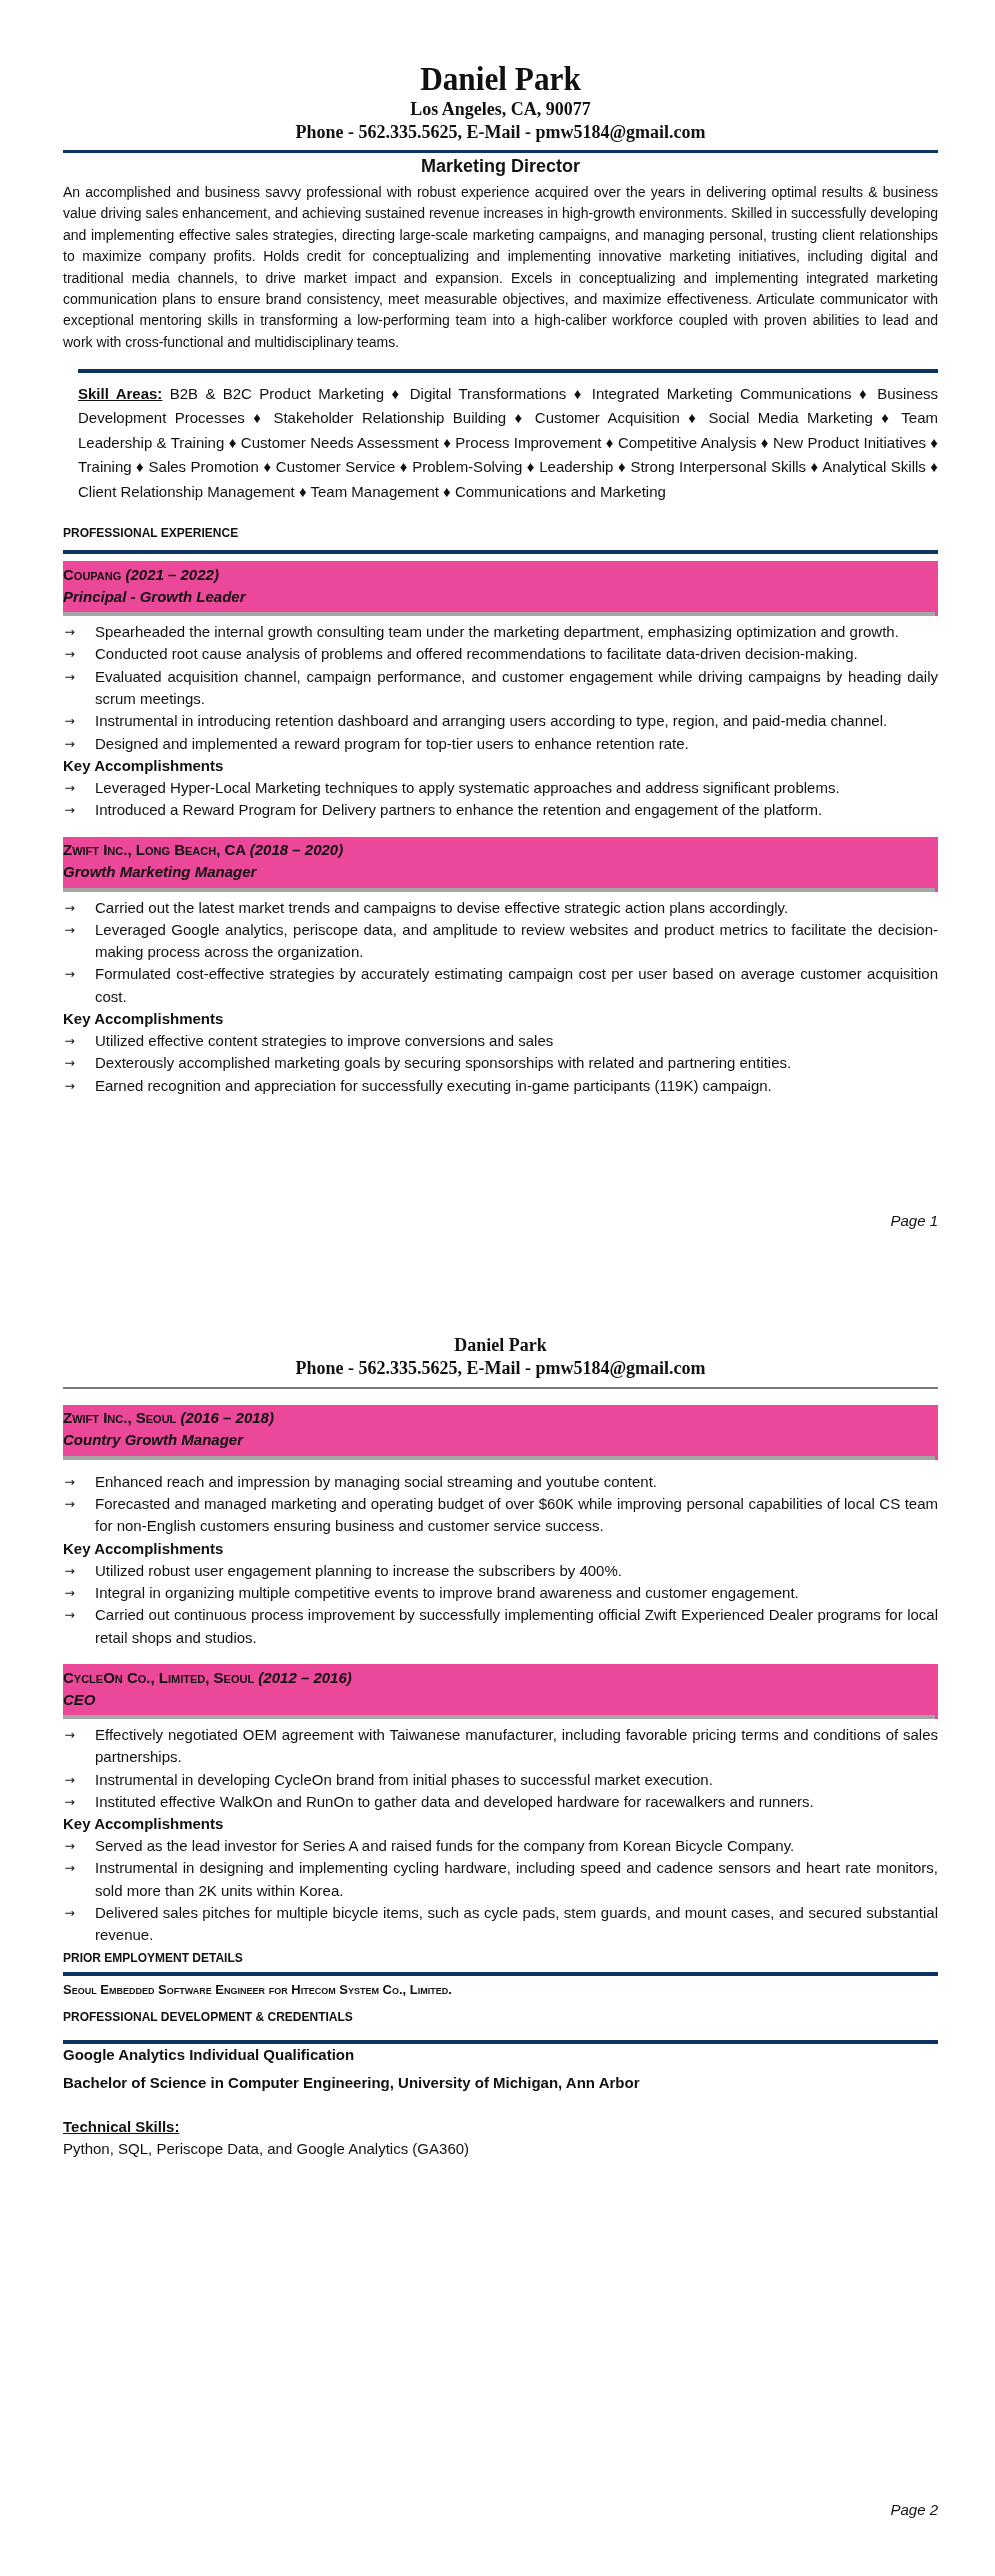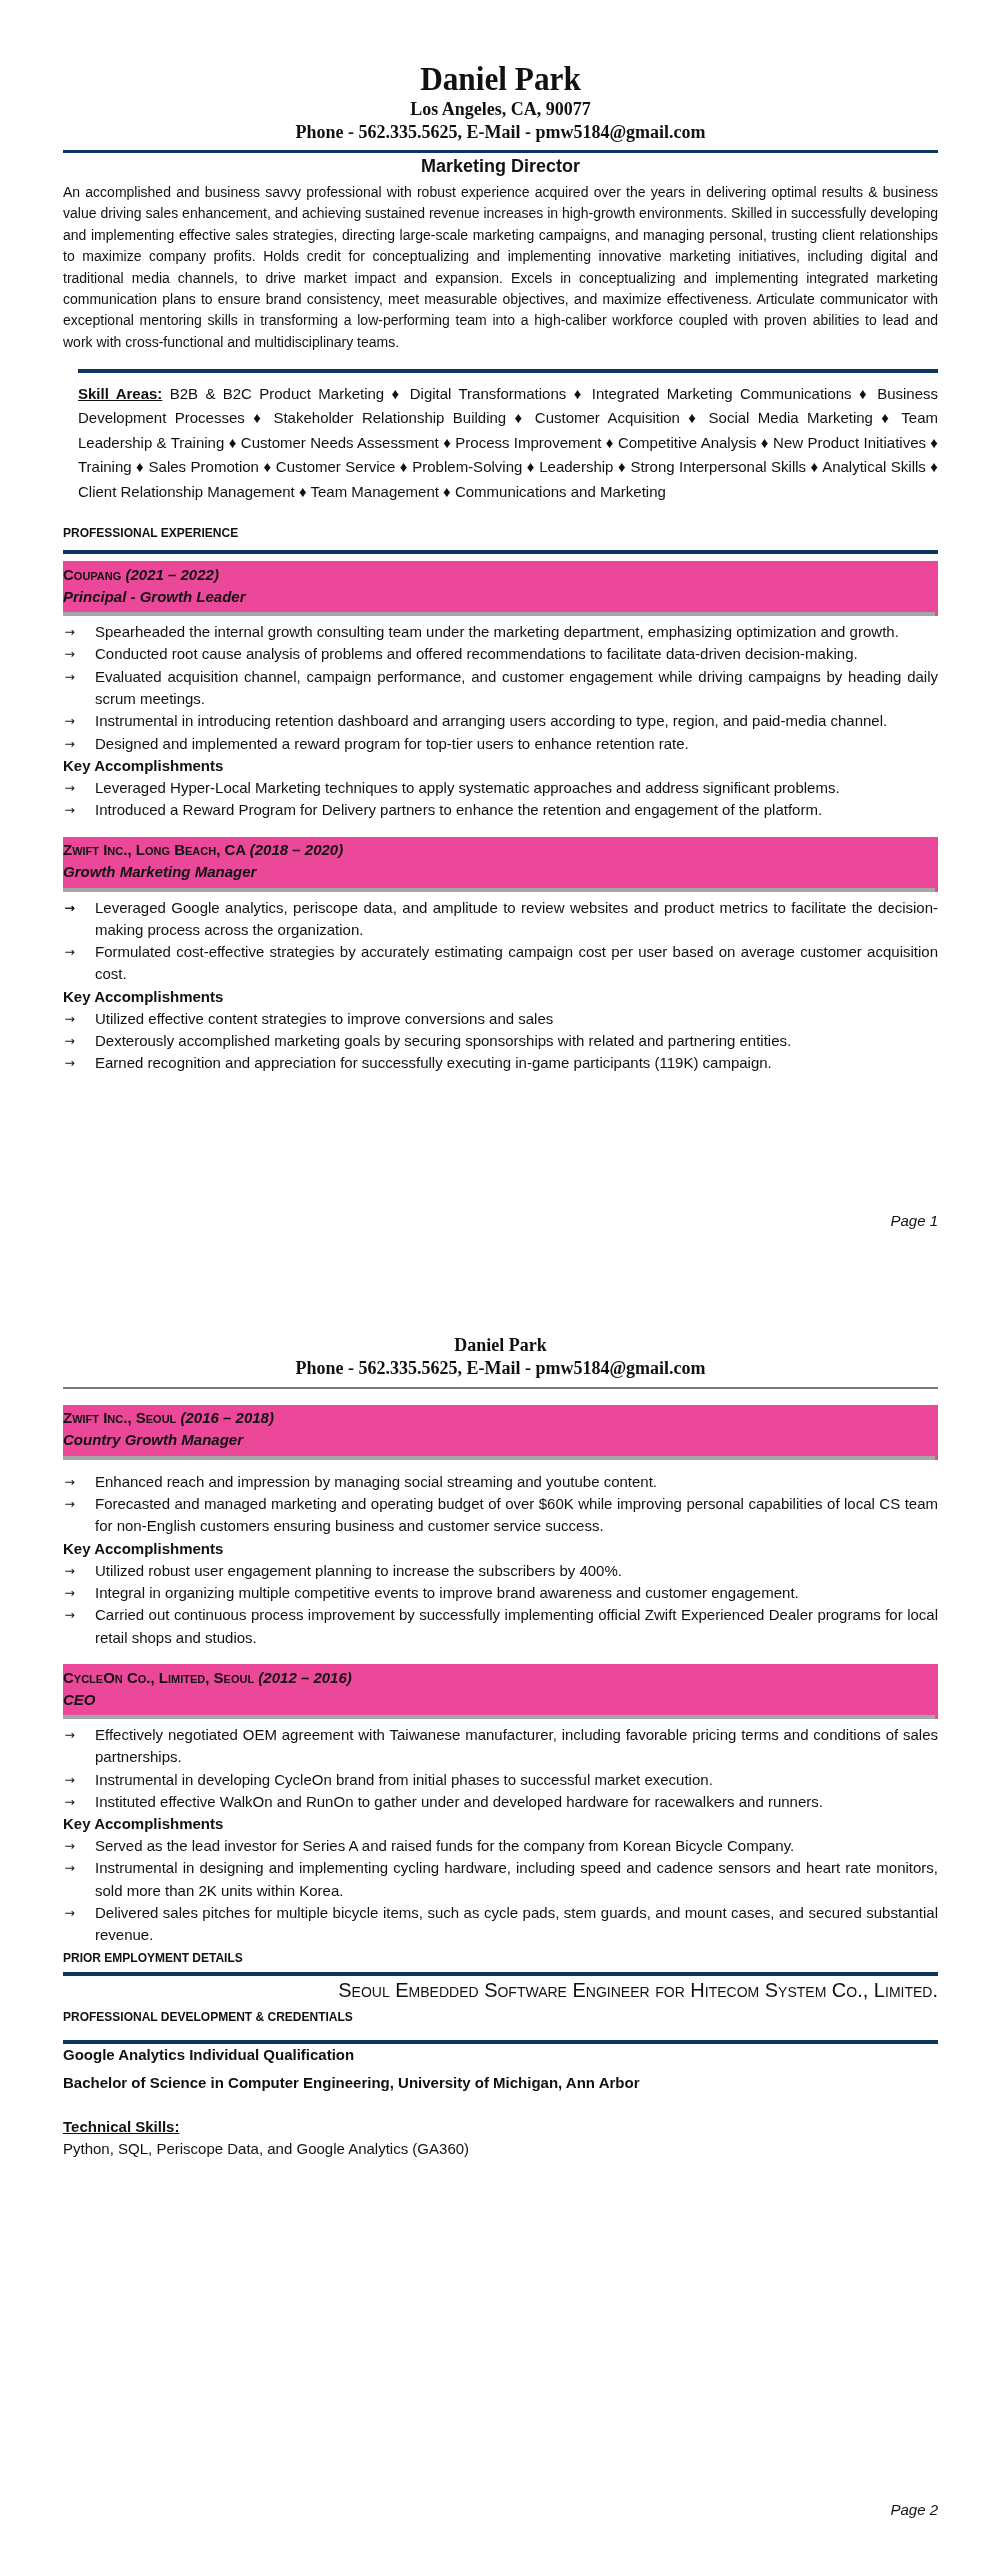--- a/index.html
+++ b/index.html
@@ -28,21 +28,21 @@
   .job-company .years { font-variant: normal; }
   .job-role { font-weight: bold; font-style: italic; font-size: 15px; line-height: 22px; }
   .job-box .bar { height: 3.9px; background: #a6a6a6; margin-top: 4.7px; margin-bottom: 3.1px; }
 
   ul.arrows { list-style: none; margin-top: 4.7px; }
   ul.arrows li { position: relative; padding-left: 32px; text-align: justify; line-height: 22.3px; font-size: 15px; }
   ul.arrows li .arrow { position: absolute; left: 1.6px; top: 0; font-family: "DejaVu Sans", sans-serif; font-size: 12.5px; }
   .ka { font-weight: bold; line-height: 22px; font-size: 15px; }
 
   .pagenum { position: absolute; right: 58px; font-style: italic; font-size: 15px; }
-  .smallcaps-bold { font-weight: normal; font-variant: small-caps; font-size: 20px; line-height: 22px; text-align: right; }
+  .smallcaps-bold { font-weight: bold; font-variant: small-caps; font-size: 13px; line-height: 22px; }
   .cred { font-weight: bold; line-height: 22px; font-size: 15px; }
   .tech-label { font-weight: bold; text-decoration: underline; line-height: 22px; }
 </style>
 </head>
 <body>
 
 <div class="page page1">
   <div class="content">
     <div class="name">Daniel Park</div>
     <div class="contact">Los Angeles, CA, 90077</div>
@@ -83,21 +83,21 @@
       </ul>
     </div>
 
     <div class="job" style="margin-top:15.6px;">
       <div class="job-box">
         <div class="job-company"><span>Zwift Inc., Long Beach, CA</span> <span class="years" style="font-style:italic;">(2018 – 2020)</span></div>
         <div class="job-role">Growth Marketing Manager</div>
         <div class="bar"></div>
       </div>
       <ul class="arrows">
-        <li><span class="arrow">→</span></li>
+        <li><span class="arrow">→</span><span>Carried out the latest market trends and campaigns to devise effective strategic action plans accordingly.</span></li>
         <li><span class="arrow">→</span><span>Leveraged Google analytics, periscope data, and amplitude to review websites and product metrics to facilitate the decision-making process across the organization.</span></li>
         <li><span class="arrow">→</span><span>Formulated cost-effective strategies by accurately estimating campaign cost per user based on average customer acquisition cost.</span></li>
       </ul>
       <div class="ka">Key Accomplishments</div>
       <ul class="arrows" style="margin-top:0;">
         <li><span class="arrow">→</span><span>Utilized effective content strategies to improve conversions and sales</span></li>
         <li><span class="arrow">→</span><span>Dexterously accomplished marketing goals by securing sponsorships with related and partnering entities.</span></li>
         <li><span class="arrow">→</span><span>Earned recognition and appreciation for successfully executing in-game participants (119K) campaign.</span></li>
       </ul>
     </div>
@@ -131,21 +131,21 @@
 
     <div class="job" style="margin-top:15.6px;">
       <div class="job-box">
         <div class="job-company"><span>CycleOn Co., Limited, Seoul</span> <span class="years" style="font-style:italic;">(2012 – 2016)</span></div>
         <div class="job-role">CEO</div>
         <div class="bar"></div>
       </div>
       <ul class="arrows">
         <li><span class="arrow">→</span><span>Effectively negotiated OEM agreement with Taiwanese manufacturer, including favorable pricing terms and conditions of sales partnerships.</span></li>
         <li><span class="arrow">→</span><span>Instrumental in developing CycleOn brand from initial phases to successful market execution.</span></li>
-        <li><span class="arrow">→</span><span>Instituted effective WalkOn and RunOn to gather under and developed hardware for racewalkers and runners.</span></li>
+        <li><span class="arrow">→</span><span>Instituted effective WalkOn and RunOn to gather data and developed hardware for racewalkers and runners.</span></li>
       </ul>
       <div class="ka">Key Accomplishments</div>
       <ul class="arrows" style="margin-top:0;">
         <li><span class="arrow">→</span><span>Served as the lead investor for Series A and raised funds for the company from Korean Bicycle Company.</span></li>
         <li><span class="arrow">→</span><span>Instrumental in designing and implementing cycling hardware, including speed and cadence sensors and heart rate monitors, sold more than 2K units within Korea.</span></li>
         <li><span class="arrow">→</span><span>Delivered sales pitches for multiple bicycle items, such as cycle pads, stem guards, and mount cases, and secured substantial revenue.</span></li>
       </ul>
     </div>
 
     <div class="section-head">PRIOR EMPLOYMENT DETAILS</div>

